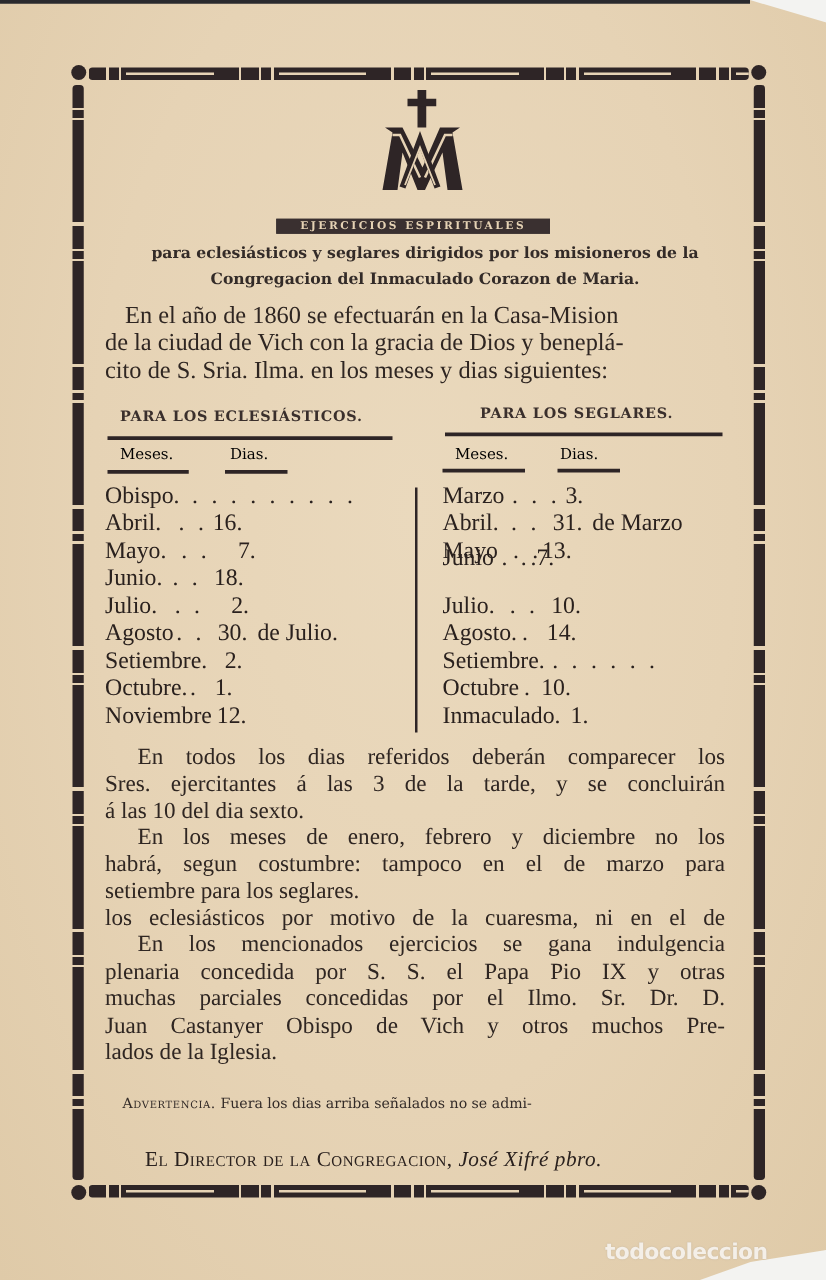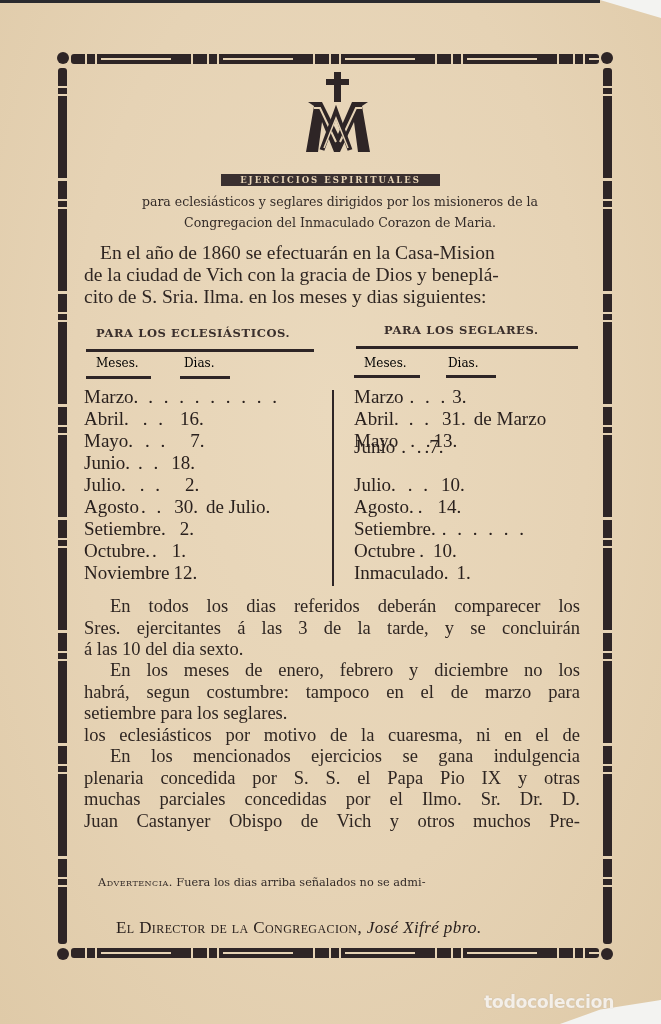--- a/index.html
+++ b/index.html
@@ -55,21 +55,21 @@
       font-family: "DejaVu Serif", serif; font-weight: bold; font-size: 12px;
       letter-spacing: 2px; color: #3a3030;
       text-shadow: 0 0 0.6px #3a3030;
     }
     .title-ornate span {
       display: inline-block; border: 1.5px solid #3a3030; padding: 0 18px; line-height: 10px;
       margin: 0 0.5px; font-size: 8.5px; background: #3a3030; color: #e6d3b5;
     }
     .subtitle {
       position: absolute; left: 70px; width: 540px; text-align: center;
-      font-family: "DejaVu Serif", serif; font-size: 12.5px; color: #332b28;
+      font-family: "DejaVu Serif", serif; font-size: 12.5px; color: #332b28; font-weight: bold;
     }
     .subtitle.l1 { top: 194px; }
     .subtitle.l2 { top: 215px; }
 
     .intro {
       position: absolute; left: 84px; width: 500px; top: 242px;
       font-size: 19.5px; line-height: 22px; text-align: justify; color: #2f2622;
     }
     .intro .line { display: block; white-space: nowrap; }
     .intro .indent { padding-left: 16px; }
@@ -180,22 +180,22 @@
 <div class="sub-rule" style="left:180px; width:50px; top:376px;"></div>
 
 <div class="sub-head" style="left:364px; top:356px;">Meses.</div>
 <div class="sub-rule" style="left:354px; width:66px; top:375px;"></div>
 <div class="sub-head" style="left:448px; top:356px;">Dias.</div>
 <div class="sub-rule" style="left:446px; width:50px; top:375px;"></div>
 
 <div class="divider"></div>
 
 <div>
-  <div class="schedule-row" style="left:84px; top:386px;"><span class="month">Marzo.</span><span class="dots" style="margin-left:10px">. . . . . . . . .</span></div>
-  <div class="schedule-row" style="left:84px; top:408px;"><span class="month">Abril.</span><span class="dots" style="margin-left:14px"> . .</span><span class="day" style="margin-left:14px">16.</span></div>
+  <div class="schedule-row" style="left:84px; top:386px;"><span class="month">Obispo.</span><span class="dots" style="margin-left:10px">. . . . . . . . .</span></div>
+  <div class="schedule-row" style="left:84px; top:408px;"><span class="month">Abril.</span><span class="dots" style="margin-left:14px"> . .</span><span class="day" style="margin-left:4px">16.</span></div>
   <div class="schedule-row" style="left:84px; top:430px;"><span class="month">Mayo.</span><span class="dots" style="margin-left:12px"> . .</span><span class="day" style="margin-left:22px">7.</span></div>
   <div class="schedule-row" style="left:84px; top:452px;"><span class="month">Junio.</span><span class="dots" style="margin-left:8px"> . .</span><span class="day" style="margin-left:10px">18.</span></div>
   <div class="schedule-row" style="left:84px; top:474px;"><span class="month">Julio.</span><span class="dots" style="margin-left:14px"> . .</span><span class="day" style="margin-left:22px">2.</span></div>
   <div class="schedule-row" style="left:84px; top:496px;"><span class="month">Agosto</span><span class="dots" style="margin-left:2px"> . .</span><span class="day" style="margin-left:10px">30.</span><span class="note">de Julio.</span></div>
   <div class="schedule-row" style="left:84px; top:518px;"><span class="month">Setiembre.</span><span class="day" style="margin-left:14px">2.</span></div>
   <div class="schedule-row" style="left:84px; top:540px;"><span class="month">Octubre.</span><span class="dots" style="margin-left:2px"> .</span><span class="day" style="margin-left:12px">1.</span></div>
   <div class="schedule-row" style="left:84px; top:562px;text-align:center;"><span class="month">Noviembre</span><span class="day" style="margin-left:4px">12.</span></div>
 </div>
 
 <div>
@@ -219,20 +219,21 @@
   <span class="line indent">En los meses de enero, febrero y diciembre  no los</span>
   <span class="line">habrá, segun costumbre: tampoco en el de marzo para</span>
   <span class="line last">setiembre para los seglares.</span>
   <span class="line">los eclesiásticos por motivo de la cuaresma, ni en el de</span>
 </div>
 <div class="body-text" style="top:746px;">
   <span class="line indent">En los mencionados ejercicios se gana indulgencia</span>
   <span class="line">plenaria concedida  por S. S. el Papa Pio IX y otras</span>
   <span class="line">muchas parciales concedidas por el Ilmo. Sr. Dr. D.</span>
   <span class="line">Juan Castanyer Obispo de Vich y otros muchos Pre-</span>
+  <span class="line last">lados de la Iglesia.</span>
 </div>
 
 <div class="warning">
   <span class="line"><span class="sc">Advertencia.</span> <span>Fuera los dias arriba  señalados no se  admi-</span></span>
 </div>
 
 <div class="signature">
   <span class="sc">El Director de la Congregacion,</span>
   <span class="name">José Xifré pbro.</span>
 </div>

